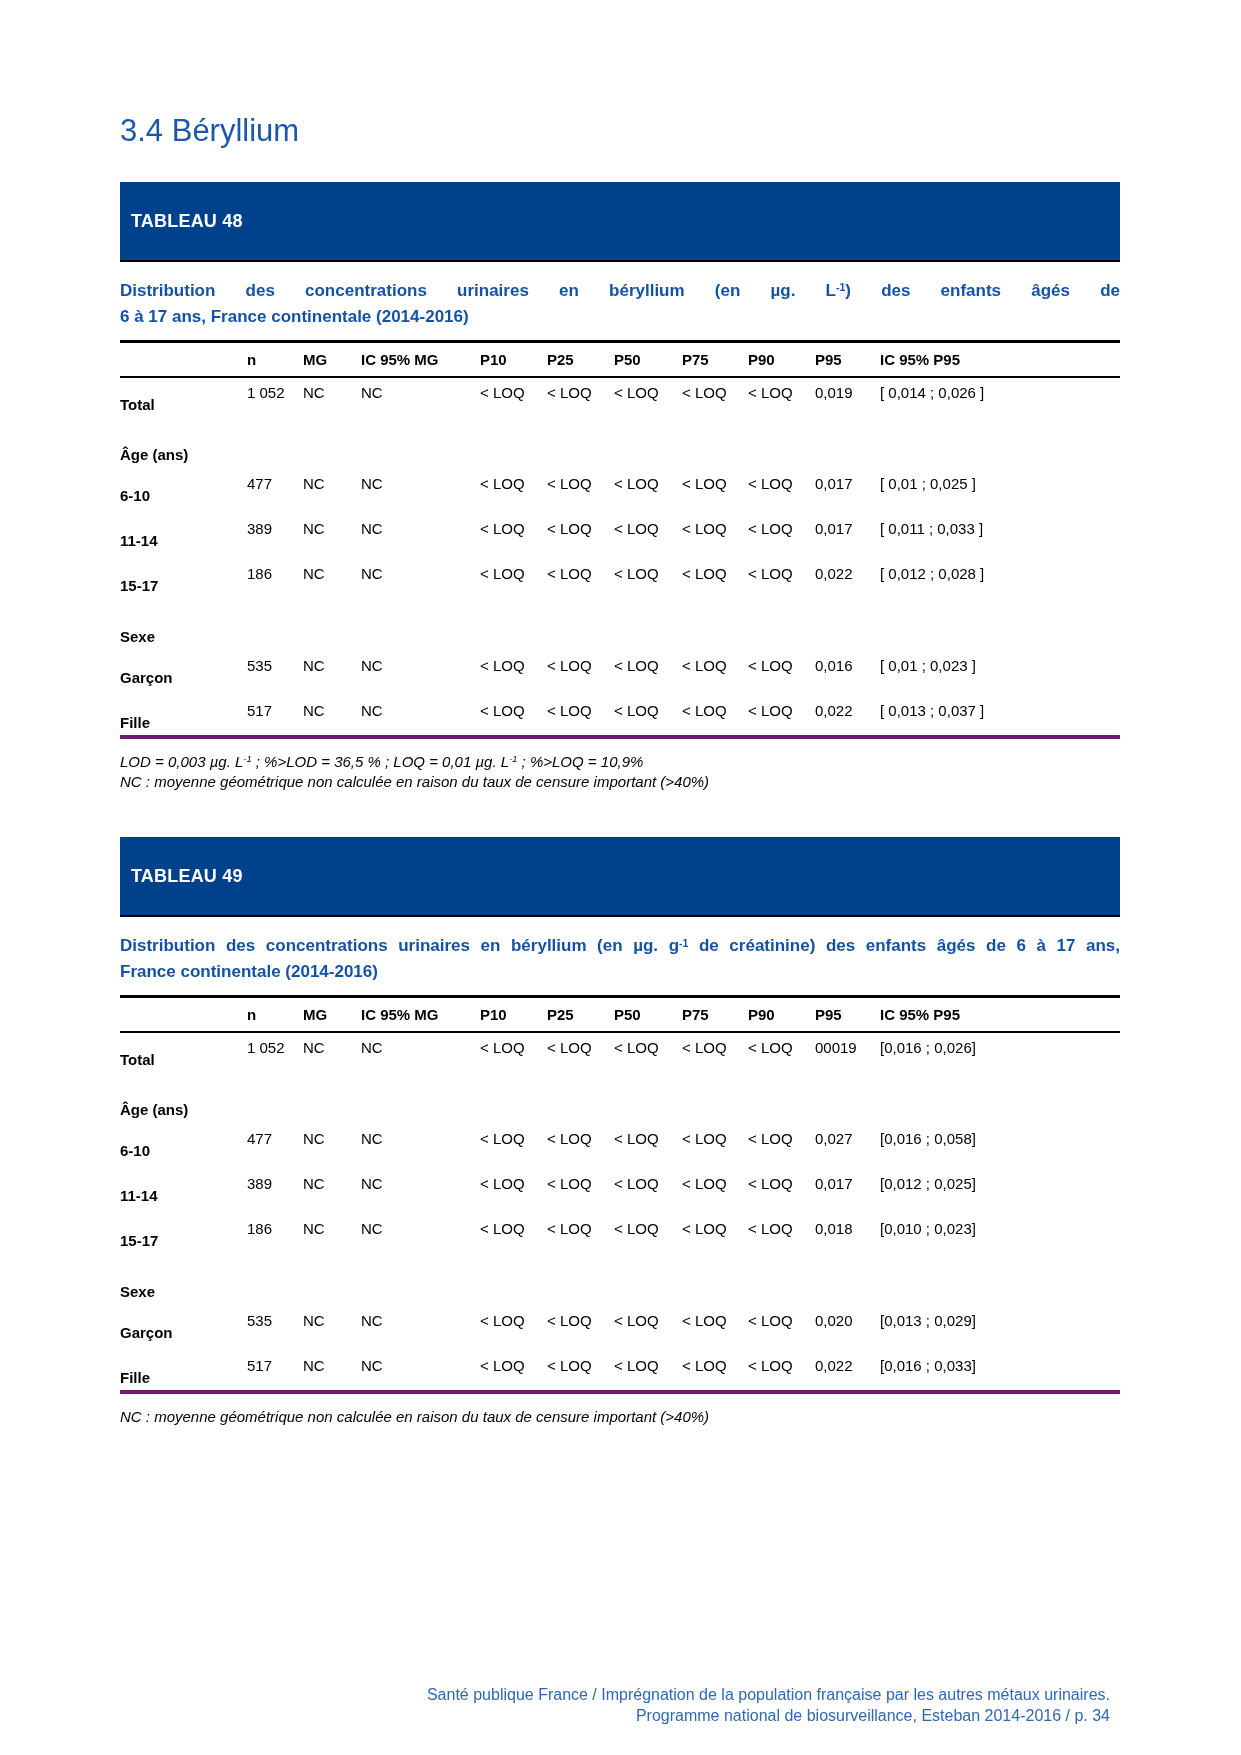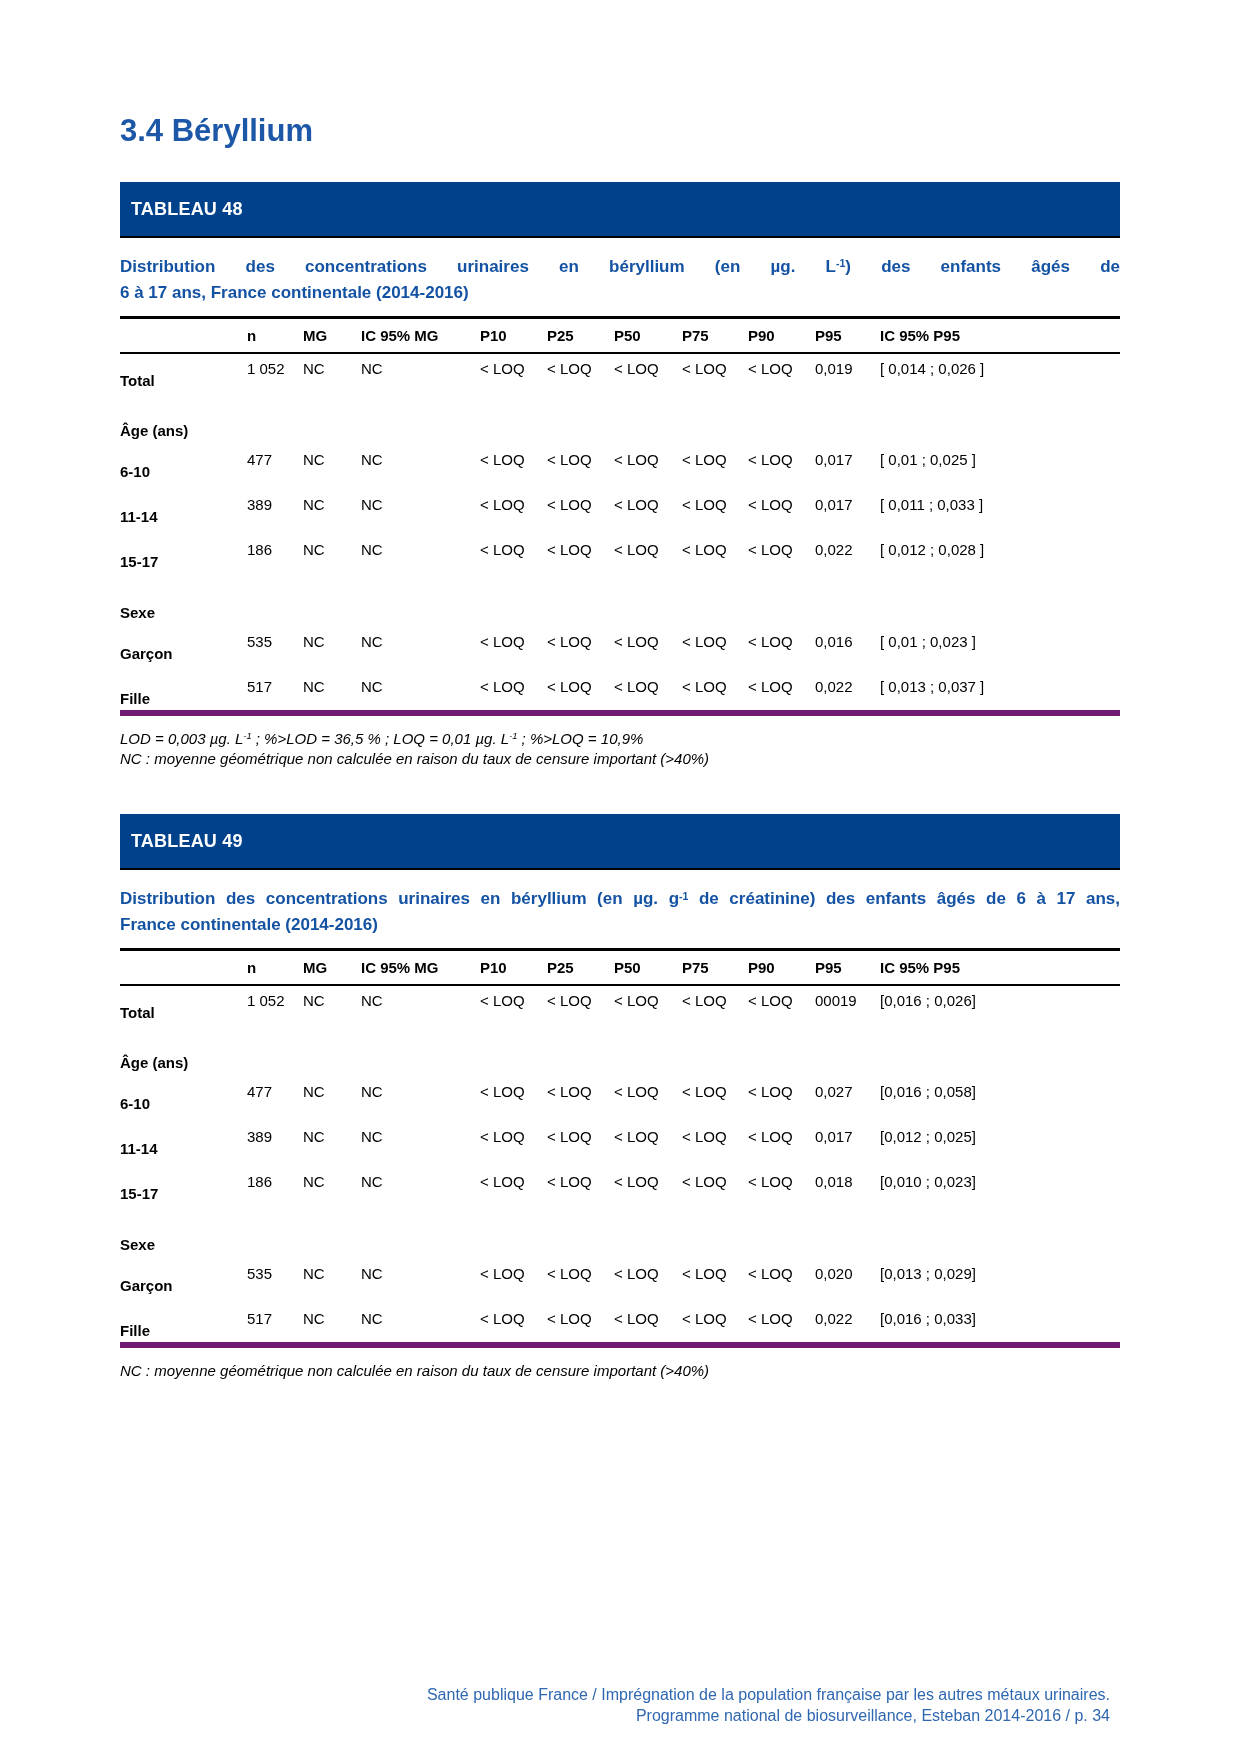--- a/index.html
+++ b/index.html
@@ -15,25 +15,25 @@
     background:#ffffff;
     position:relative;
     font-family:"Liberation Sans", sans-serif;
     color:#000;
   }
   .content{
     position:absolute;left:120px;top:0;width:1000px;
   }
   .section-title{
     margin:0;padding-top:114px;
-    font-size:31px;font-weight:700;line-height:1.1;
+    font-size:31px;font-weight:400;line-height:1.1;
     color:var(--title-blue);
   }
   .table-block .tableau-banner{
-    height:56px;
+    height:80px;
     background:var(--bar-blue);
     border-bottom:2px solid #000;
     display:flex;align-items:center;
   }
   .table-block:nth-of-type(1) .tableau-banner{margin-top:34px;}
   .banner-label{
     color:#fff;font-weight:700;font-size:18px;
     padding-left:11px;letter-spacing:.2px;
   }
   .caption{
@@ -60,21 +60,21 @@
   .stats-table col.c-ic95{width:240px;}
   .stats-table thead tr{
     border-top:3px solid #000;
     border-bottom:2px solid #000;
   }
   .stats-table thead th{
     font-weight:700;text-align:left;vertical-align:middle;
     height:35px;padding:0;
   }
   .stats-table td{padding:0;}
-  .stats-table tbody{border-bottom:6px solid #701a75;}
+  .stats-table tbody{border-bottom:4px solid #701a75;}
   tr.row-data td{vertical-align:top;padding-top:6px;height:45px;}
   tr.row-data td.lbl{padding-top:18px;font-weight:700;}
   tr.row-data:last-child td{height:41px;}
   tr.row-group td{font-weight:700;vertical-align:top;padding-top:10px;height:33px;}
   tr.row-spacer td{height:14px;}
   .footnotes{
     margin-top:13px;
     font-style:italic;font-size:15px;line-height:1.33;
   }
   .table-block + .table-block{margin-top:46px;}

